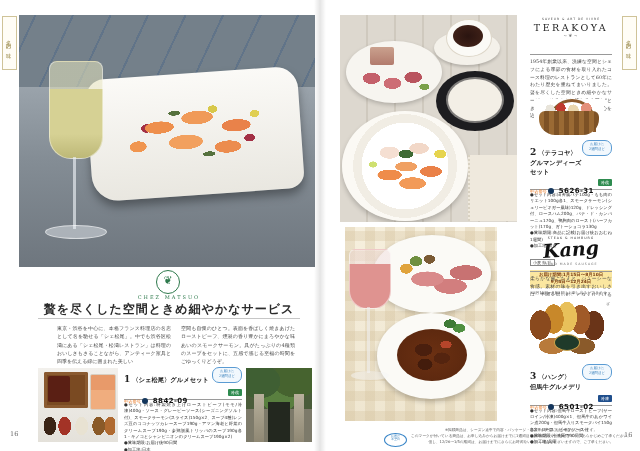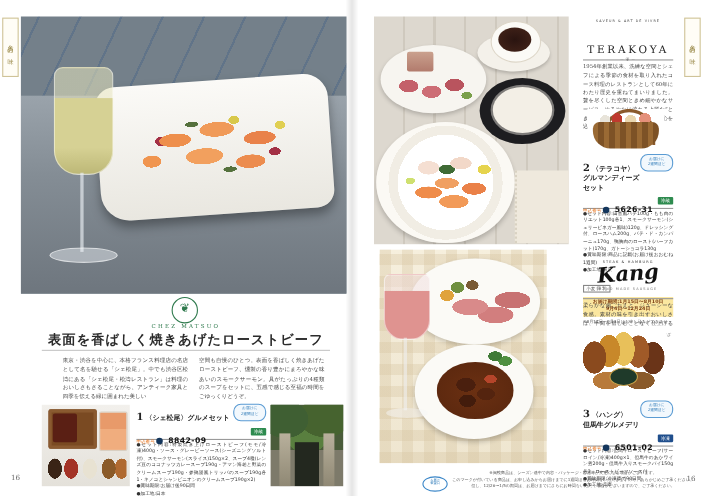--- a/index.html
+++ b/index.html
@@ -150,21 +150,21 @@
      radial-gradient(#6b3012,#58260e);}
   .basil{left:96px;top:88px;width:26px;height:22px;background:
      radial-gradient(ellipse 10px 7px at 35% 40%,#3f7a36 0 62%,transparent 63%),
      radial-gradient(ellipse 10px 7px at 70% 60%,#4f8f40 0 62%,transparent 63%);}
   .rose-bowl{left:4px;top:22px;width:40px;height:58px;border-radius:6px 6px 18px 18px;
      background:linear-gradient(180deg,rgba(240,220,220,.5) 0 25%,#df9390 25% 100%);border:1px solid rgba(255,255,255,.5);}
   .rose-stem{left:22px;top:80px;width:3px;height:66px;background:rgba(240,240,240,.6);}
   .rose-base{left:6px;top:144px;width:38px;height:9px;border-radius:50%;background:rgba(245,245,245,.5);}
   
   .t-tagline{font-size:3px;letter-spacing:1px;color:#444;}
-  .t-name{font-size:9.5px;letter-spacing:2.5px;color:#1d1d1d;font-family:"DejaVu Serif",serif;margin-top:19px;}
+  .t-name{font-size:9.5px;letter-spacing:2.5px;color:#1d1d1d;font-family:"DejaVu Serif",serif;margin-top:1px;}
   .t-orn{font-size:4.5px;color:#666;letter-spacing:1px;}
   .t-body{font-size:4.8px;line-height:1.62;color:#444;font-family:"DejaVu Serif",serif;text-align:justify;}
   .basket{left:534px;top:99px;width:70px;height:38px;overflow:hidden;background:#fff;}
   .basket-body{left:5px;top:12px;width:60px;height:24px;border-radius:6px 6px 16px 16px;
     background:repeating-linear-gradient(90deg,#9a6a34 0 5px,#7d5226 5px 10px);}
   .basket-handle{left:14px;top:0px;width:42px;height:30px;border:3px solid #8a5a2c;border-bottom:none;border-radius:24px 24px 0 0;}
   .basket-goods{left:8px;top:2px;width:54px;height:16px;background:
      radial-gradient(ellipse 7px 8px at 15% 55%,#e8e4da 0 66%,transparent 67%),
      radial-gradient(ellipse 7px 8px at 35% 45%,#bf3a2e 0 66%,transparent 67%),
      radial-gradient(ellipse 8px 8px at 58% 55%,#e9d6ae 0 66%,transparent 67%),
@@ -207,21 +207,21 @@
     <div class="abs hero-table"></div>
     <div class="abs hero-plate"></div>
     <div class="abs salmon-cluster"></div>
     <div class="abs wine-bowl"></div>
     <div class="abs wine-stem"></div>
     <div class="abs wine-base"></div>
   </div>
 
   <div class="abs emblem">❦</div>
   <div class="abs brand-cm">CHEZ MATSUO</div>
-  <div class="abs heading-left">表面を香ばしく焼きあげたローストビーフ</div>
+  <div class="abs heading-left">贅を尽くした空間ときめ細やかなサービス</div>
   <div class="abs rule" style="left:38px;top:318px;width:262px;"></div>
 
   <div class="abs intro justify" style="left:57px;top:324px;">東京・渋谷を中心に、本格フランス料理店の名店として名を馳せる「シェ松尾」。中でも渋谷区松濤にある「シェ松尾・松濤レストラン」は料理のおいしさもさることながら、アンティーク家具と四季を伝える緑に囲まれた美しい</div>
   <div class="abs intro justify" style="left:181px;top:324px;">空間も自慢のひとつ。表面を香ばしく焼きあげたローストビーフ、燻製の香り豊かにまろやかな味あいのスモークサーモン。具がたっぷりの4種類のスープをセットに、五感で感じる至福の時間をごゆっくりどうぞ。</div>
 
   <div class="abs p1-photo">
     <div class="abs p1-box"></div>
     <div class="abs p1-meat"></div>
     <div class="abs p1-salmonpk"></div>
     <div class="abs p1-pouches"></div>

